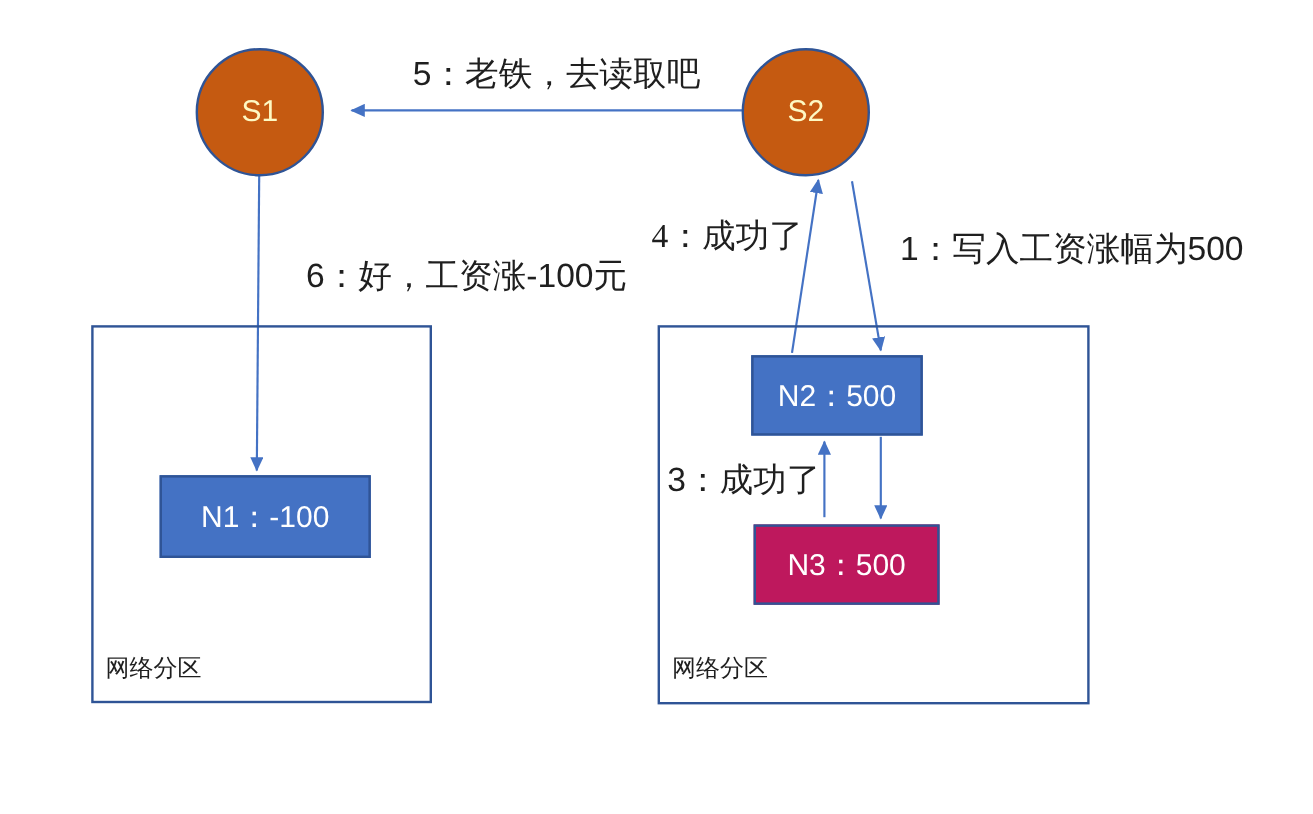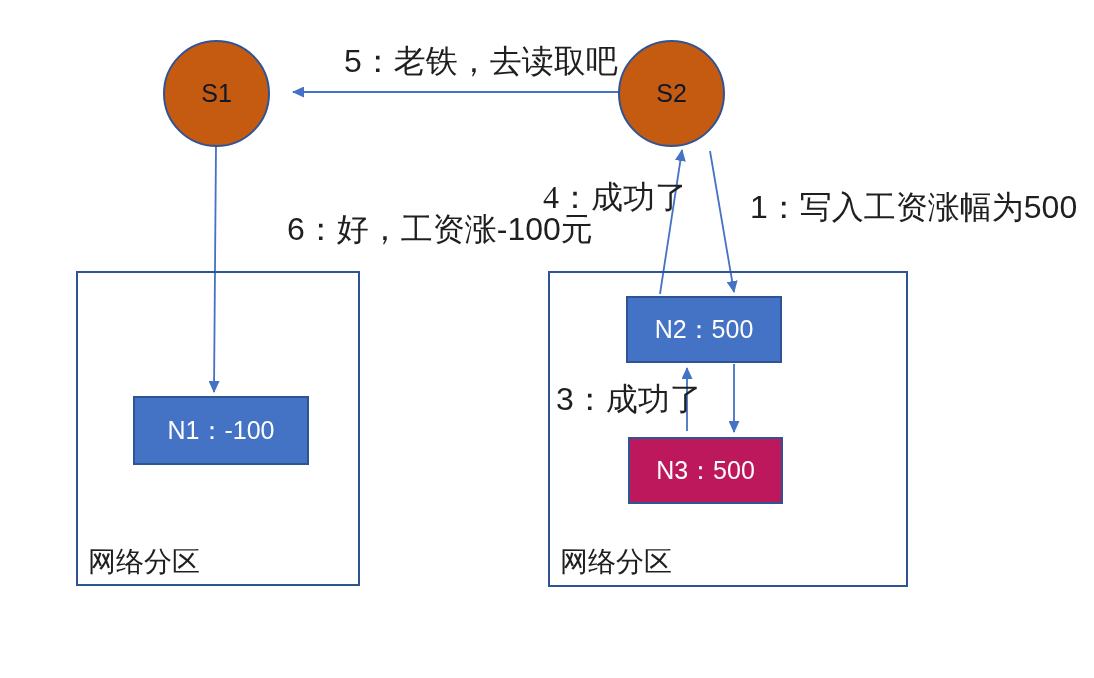--- a/index.html
+++ b/index.html
@@ -27,64 +27,64 @@
     position: absolute;
     width: 107px;
     height: 107px;
     border-radius: 50%;
     background: #C55A11;
     border: 2.5px solid #2F5496;
     box-sizing: border-box;
     display: flex;
     align-items: center;
     justify-content: center;
-    color: #0f172a;
+    color: #fef9c3;
     font-size: 25px;
   }
   .circle-s1 { left: 163px; top: 40px; }
   .circle-s2 { left: 618px; top: 40px; }
   .partition-box {
     position: absolute;
     border: 2.5px solid #2F5496;
     box-sizing: border-box;
     background: transparent;
   }
   .partition-left  { left: 76px;  top: 271px; width: 284px; height: 315px; }
   .partition-right { left: 548px; top: 271px; width: 360px; height: 316px; }
   .partition-label {
     position: absolute;
-    font-size: 28px;
+    font-size: 20px;
     color: #1f1f1f;
     white-space: nowrap;
   }
   .partition-label-left  { left: 88px;  top: 543px; }
   .partition-label-right { left: 560px; top: 543px; }
   .data-node {
     position: absolute;
     box-sizing: border-box;
     border: 2.5px solid #2F5496;
     display: flex;
     align-items: center;
     justify-content: center;
     color: #ffffff;
     font-size: 25px;
     white-space: nowrap;
   }
   .node-n1 { left: 133px; top: 396px; width: 176px; height: 69px; background: #4472C4; }
-  .node-n2 { left: 626px; top: 296px; width: 156px; height: 67px; background: #4472C4; }
+  .node-n2 { left: 626px; top: 296px; width: 143px; height: 67px; background: #4472C4; }
   .node-n3 { left: 628px; top: 437px; width: 155px; height: 67px; background: #be185d; }
   .msg-label {
     position: absolute;
-    font-size: 32px;
+    font-size: 28px;
     line-height: 31px;
     color: #1f1f1f;
     white-space: nowrap;
   }
   .msg-5 { left: 344px; top: 46px; }
-  .msg-6 { left: 255px; top: 214px; margin-left: 32px; }
+  .msg-6 { left: 255px; top: 214px; }
   .msg-4 { left: 543px; top: 182px; font-family: Liberation Serif, serif; }
   .msg-1 { left: 750px; top: 192px; }
   .msg-3 { left: 556px; top: 384px; text-align: center; }
   .msg-2 { left: 737px; top: 377px; }
 </style>
 </head>
 <body>
 
 <div class="canvas">
 

